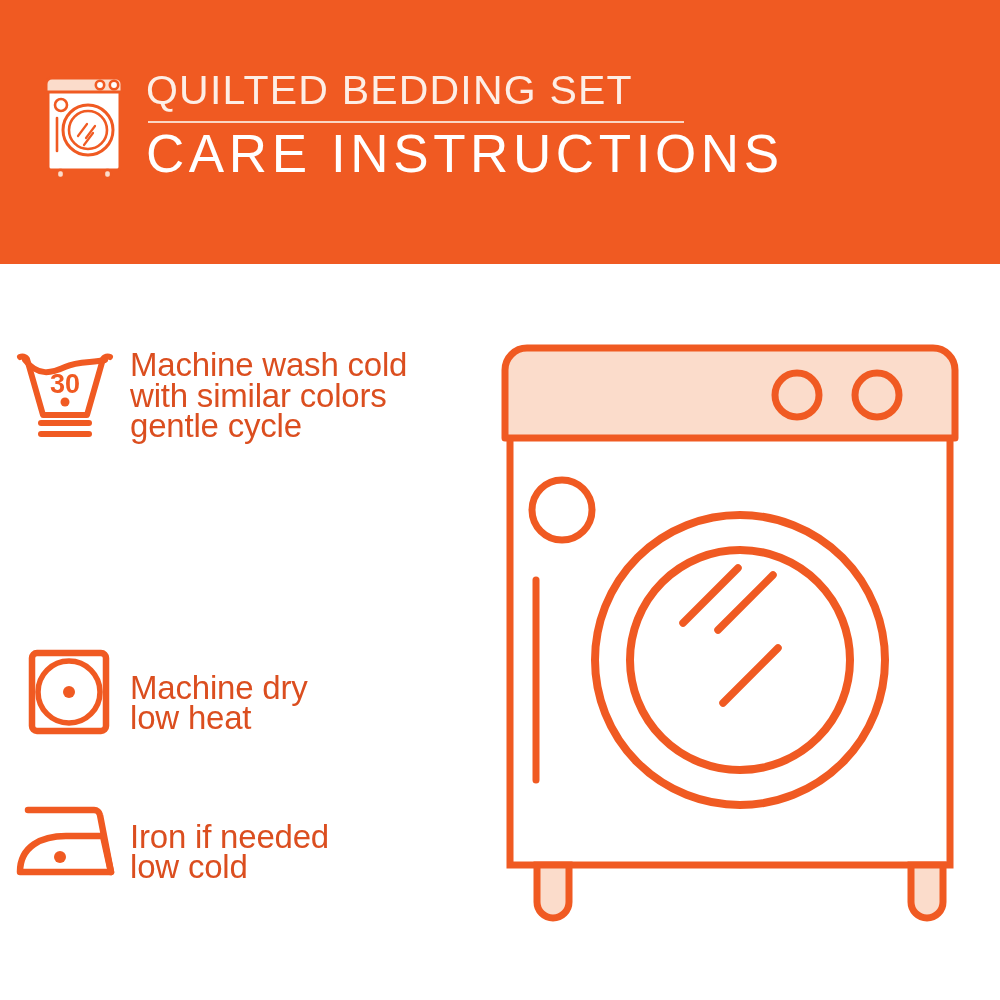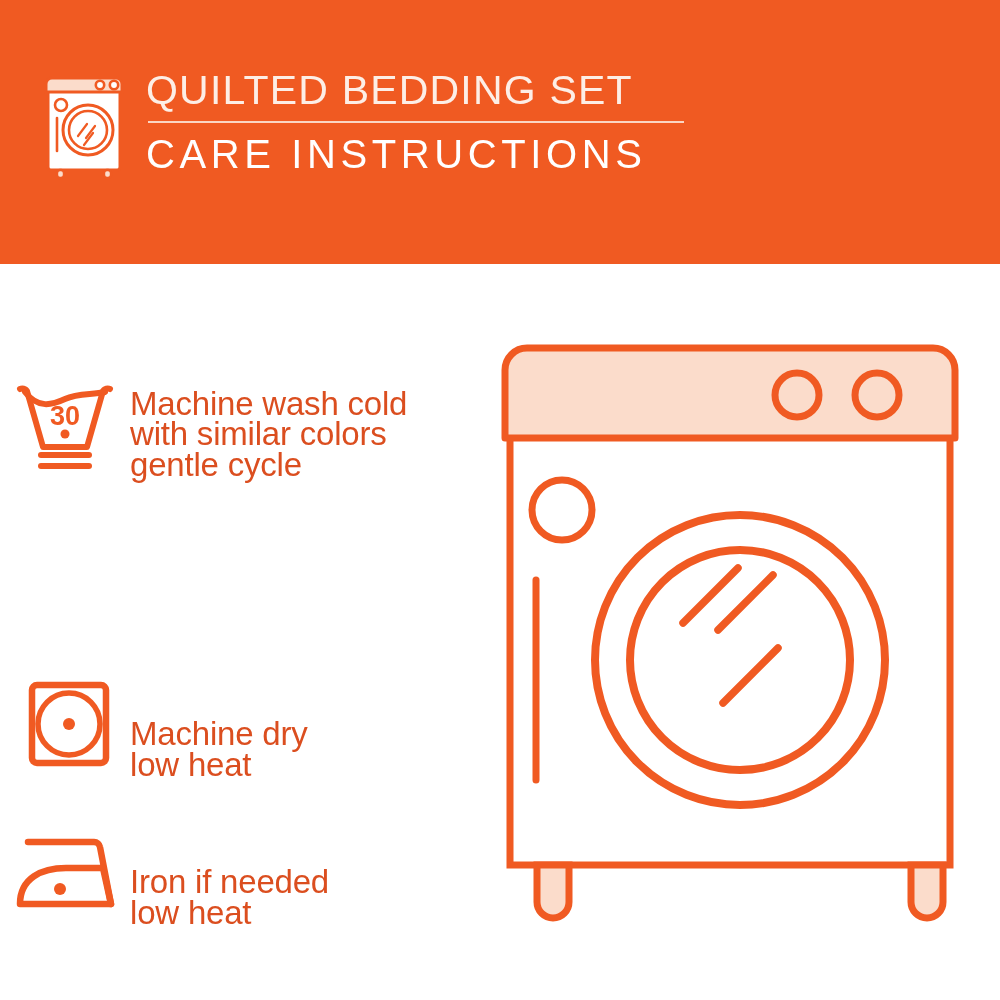--- a/index.html
+++ b/index.html
@@ -51,43 +51,42 @@
     font-family: "Liberation Sans", sans-serif;
   }
   .title-rule {
     width: 536px;
     height: 1.5px;
     background: #FBD6C3;
     margin: 7px 0 6px 2px;
   }
   .title-sub {
     color: #FFFFFF;
-    font-size: 40px;
+    font-size: 53px;
     line-height: 50px;
     font-weight: 400;
     letter-spacing: 4.6px;
     white-space: nowrap;
     font-family: "Liberation Sans", sans-serif;
   }
 
   
   #care-list {
     position: absolute;
     left: 0;
     top: 238px;
     width: 470px;
     height: 762px;
   }
   .care-item {
     position: absolute;
     left: 0;
     width: 470px;
     display: flex;
-    align-items: flex-end;
-    margin-top: 32px;
+    align-items: center;
   }
   .care-symbol {
     width: 130px;
     min-width: 130px;
     height: 110px;
     display: flex;
     align-items: center;
     justify-content: center;
   }
   .care-text {
@@ -196,21 +195,21 @@
       <div class="care-symbol">
         <svg viewBox="0 0 110 90" width="110" height="90" xmlns="http://www.w3.org/2000/svg">
 
           <path d="M18 14 H84 a6 6 0 0 1 6 5 L101 76" fill="none" stroke="#F05A22" stroke-width="6.5" stroke-linecap="round" stroke-linejoin="round"></path>
 
           <path d="M10 76 C10 50 32 40 56 40 H93 L101 76 Z" fill="none" stroke="#F05A22" stroke-width="6.5" stroke-linecap="round" stroke-linejoin="round"></path>
           <circle cx="50" cy="61" r="6" fill="#F05A22"></circle>
         </svg>
       </div>
       <div class="care-text">Iron if needed
-low heat</div>
+low cold</div>
     </div>
 
   </div>
 
   <div id="washer-illustration">
     <svg viewBox="0 0 500 600" width="500" height="600" xmlns="http://www.w3.org/2000/svg">
 
       <rect x="20" y="105" width="440" height="430" fill="#FFFFFF" stroke="#F05A22" stroke-width="7"></rect>
 
       <path d="M37 18 H443 a22 22 0 0 1 22 22 V108 H15 V40 a22 22 0 0 1 22 -22 Z" fill="#FBDCCB" stroke="#F05A22" stroke-width="7" stroke-linejoin="round"></path>

